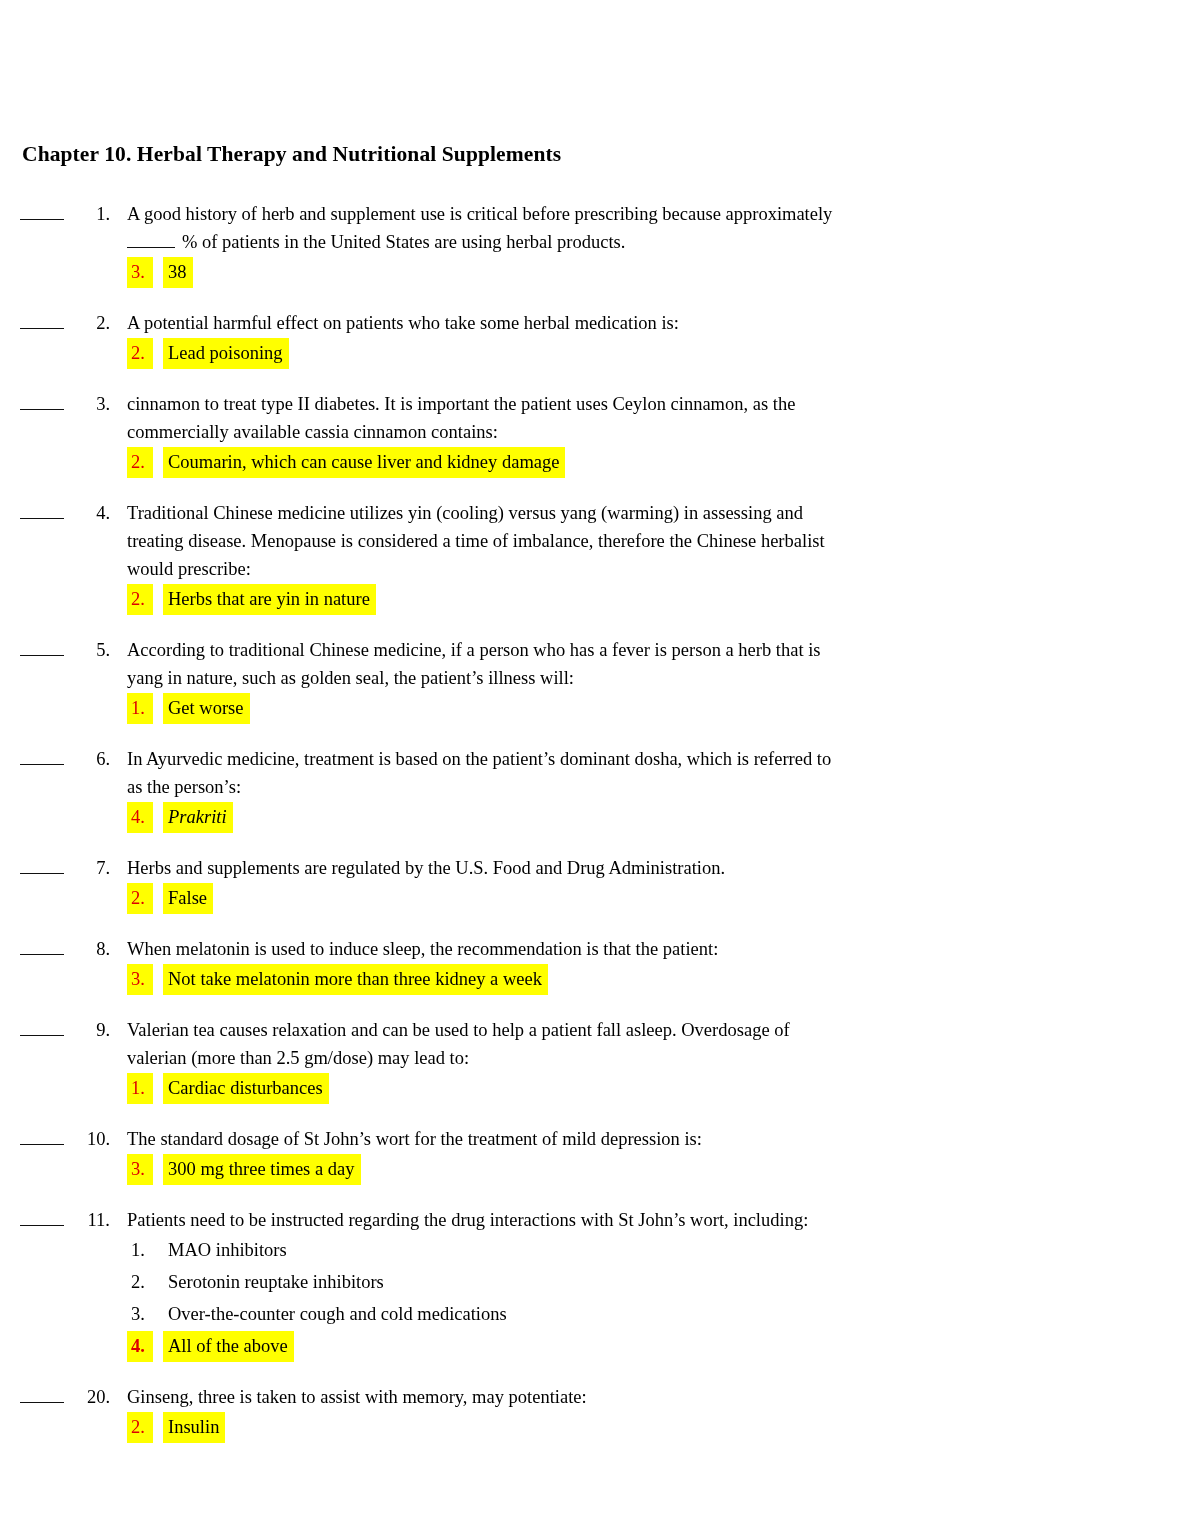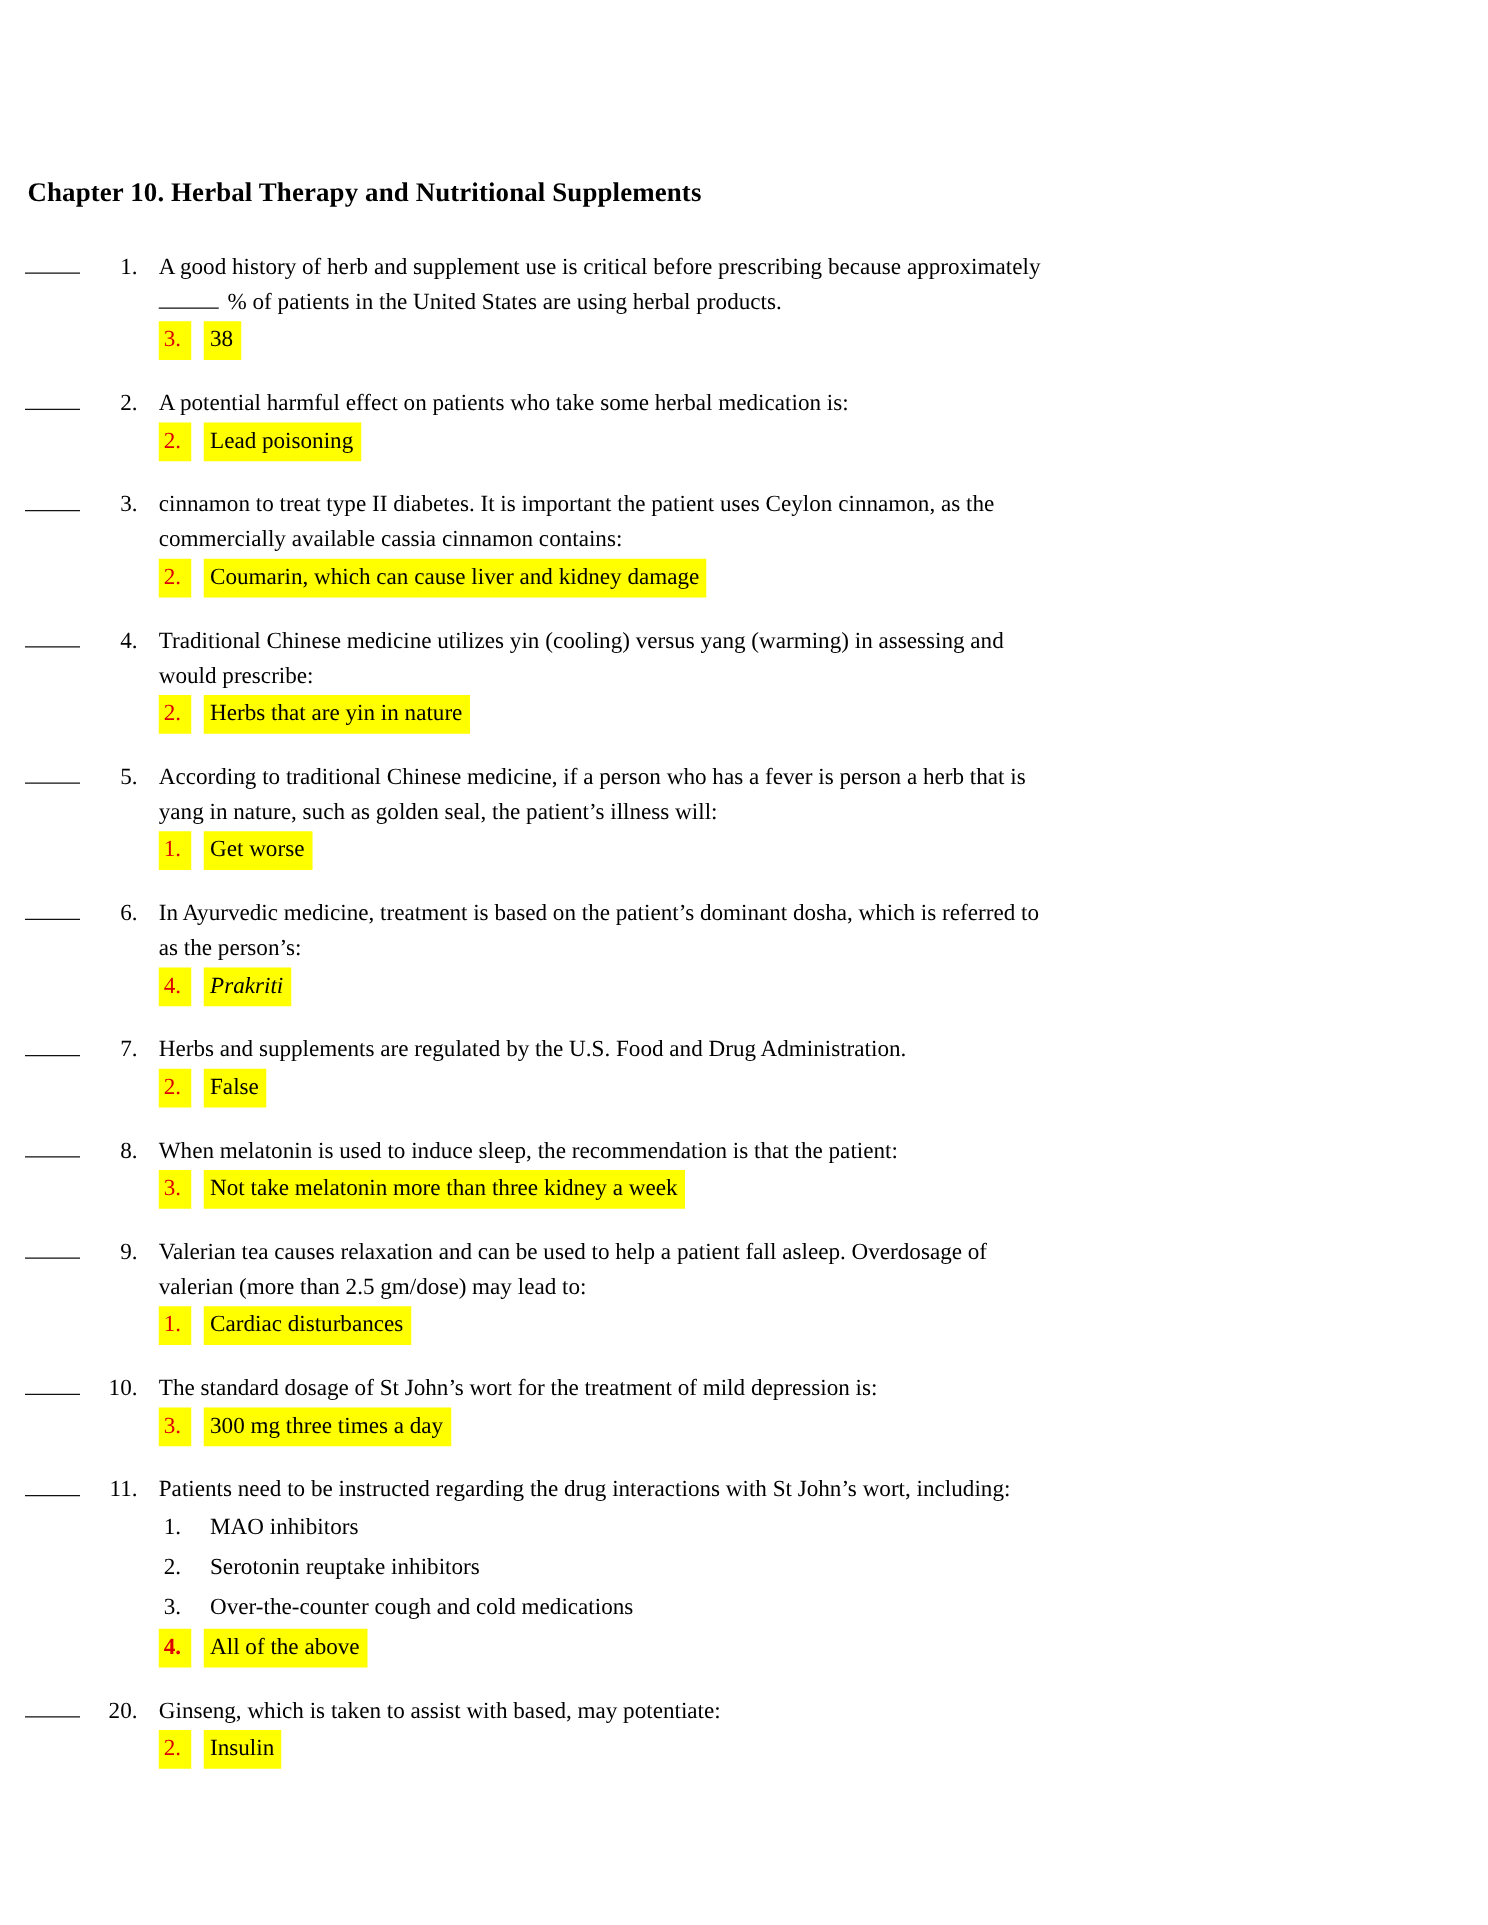--- a/index.html
+++ b/index.html
@@ -119,20 +119,21 @@
         <span class="anstext correct">Coumarin, which can cause liver and kidney damage</span>
       </div>
     </div>
   </div>
 
   <div class="question">
     <span class="blank"></span>
     <span class="qnum">4.</span>
     <div class="qbody">
       <div class="qline">Traditional Chinese medicine utilizes yin (cooling) versus yang (warming) in assessing and</div>
+      <div class="qline">treating disease. Menopause is considered a time of imbalance, therefore the Chinese herbalist</div>
       <div class="qline">would prescribe:</div>
       <div class="ans-row">
         <span class="ansnum correct">2.</span>
         <span class="anstext correct">Herbs that are yin in nature</span>
       </div>
     </div>
   </div>
 
   <div class="question">
     <span class="blank"></span>
@@ -230,21 +231,21 @@
         <span class="ansnum correct bold">4.</span>
         <span class="anstext correct">All of the above</span>
       </div>
     </div>
   </div>
 
   <div class="question">
     <span class="blank"></span>
     <span class="qnum">20.</span>
     <div class="qbody">
-      <div class="qline">Ginseng, which is taken to assist with based, may potentiate:</div>
+      <div class="qline">Ginseng, three is taken to assist with memory, may potentiate:</div>
       <div class="ans-row">
         <span class="ansnum correct">2.</span>
         <span class="anstext correct">Insulin</span>
       </div>
     </div>
   </div>
 
 </div>
 
 </body></html>

